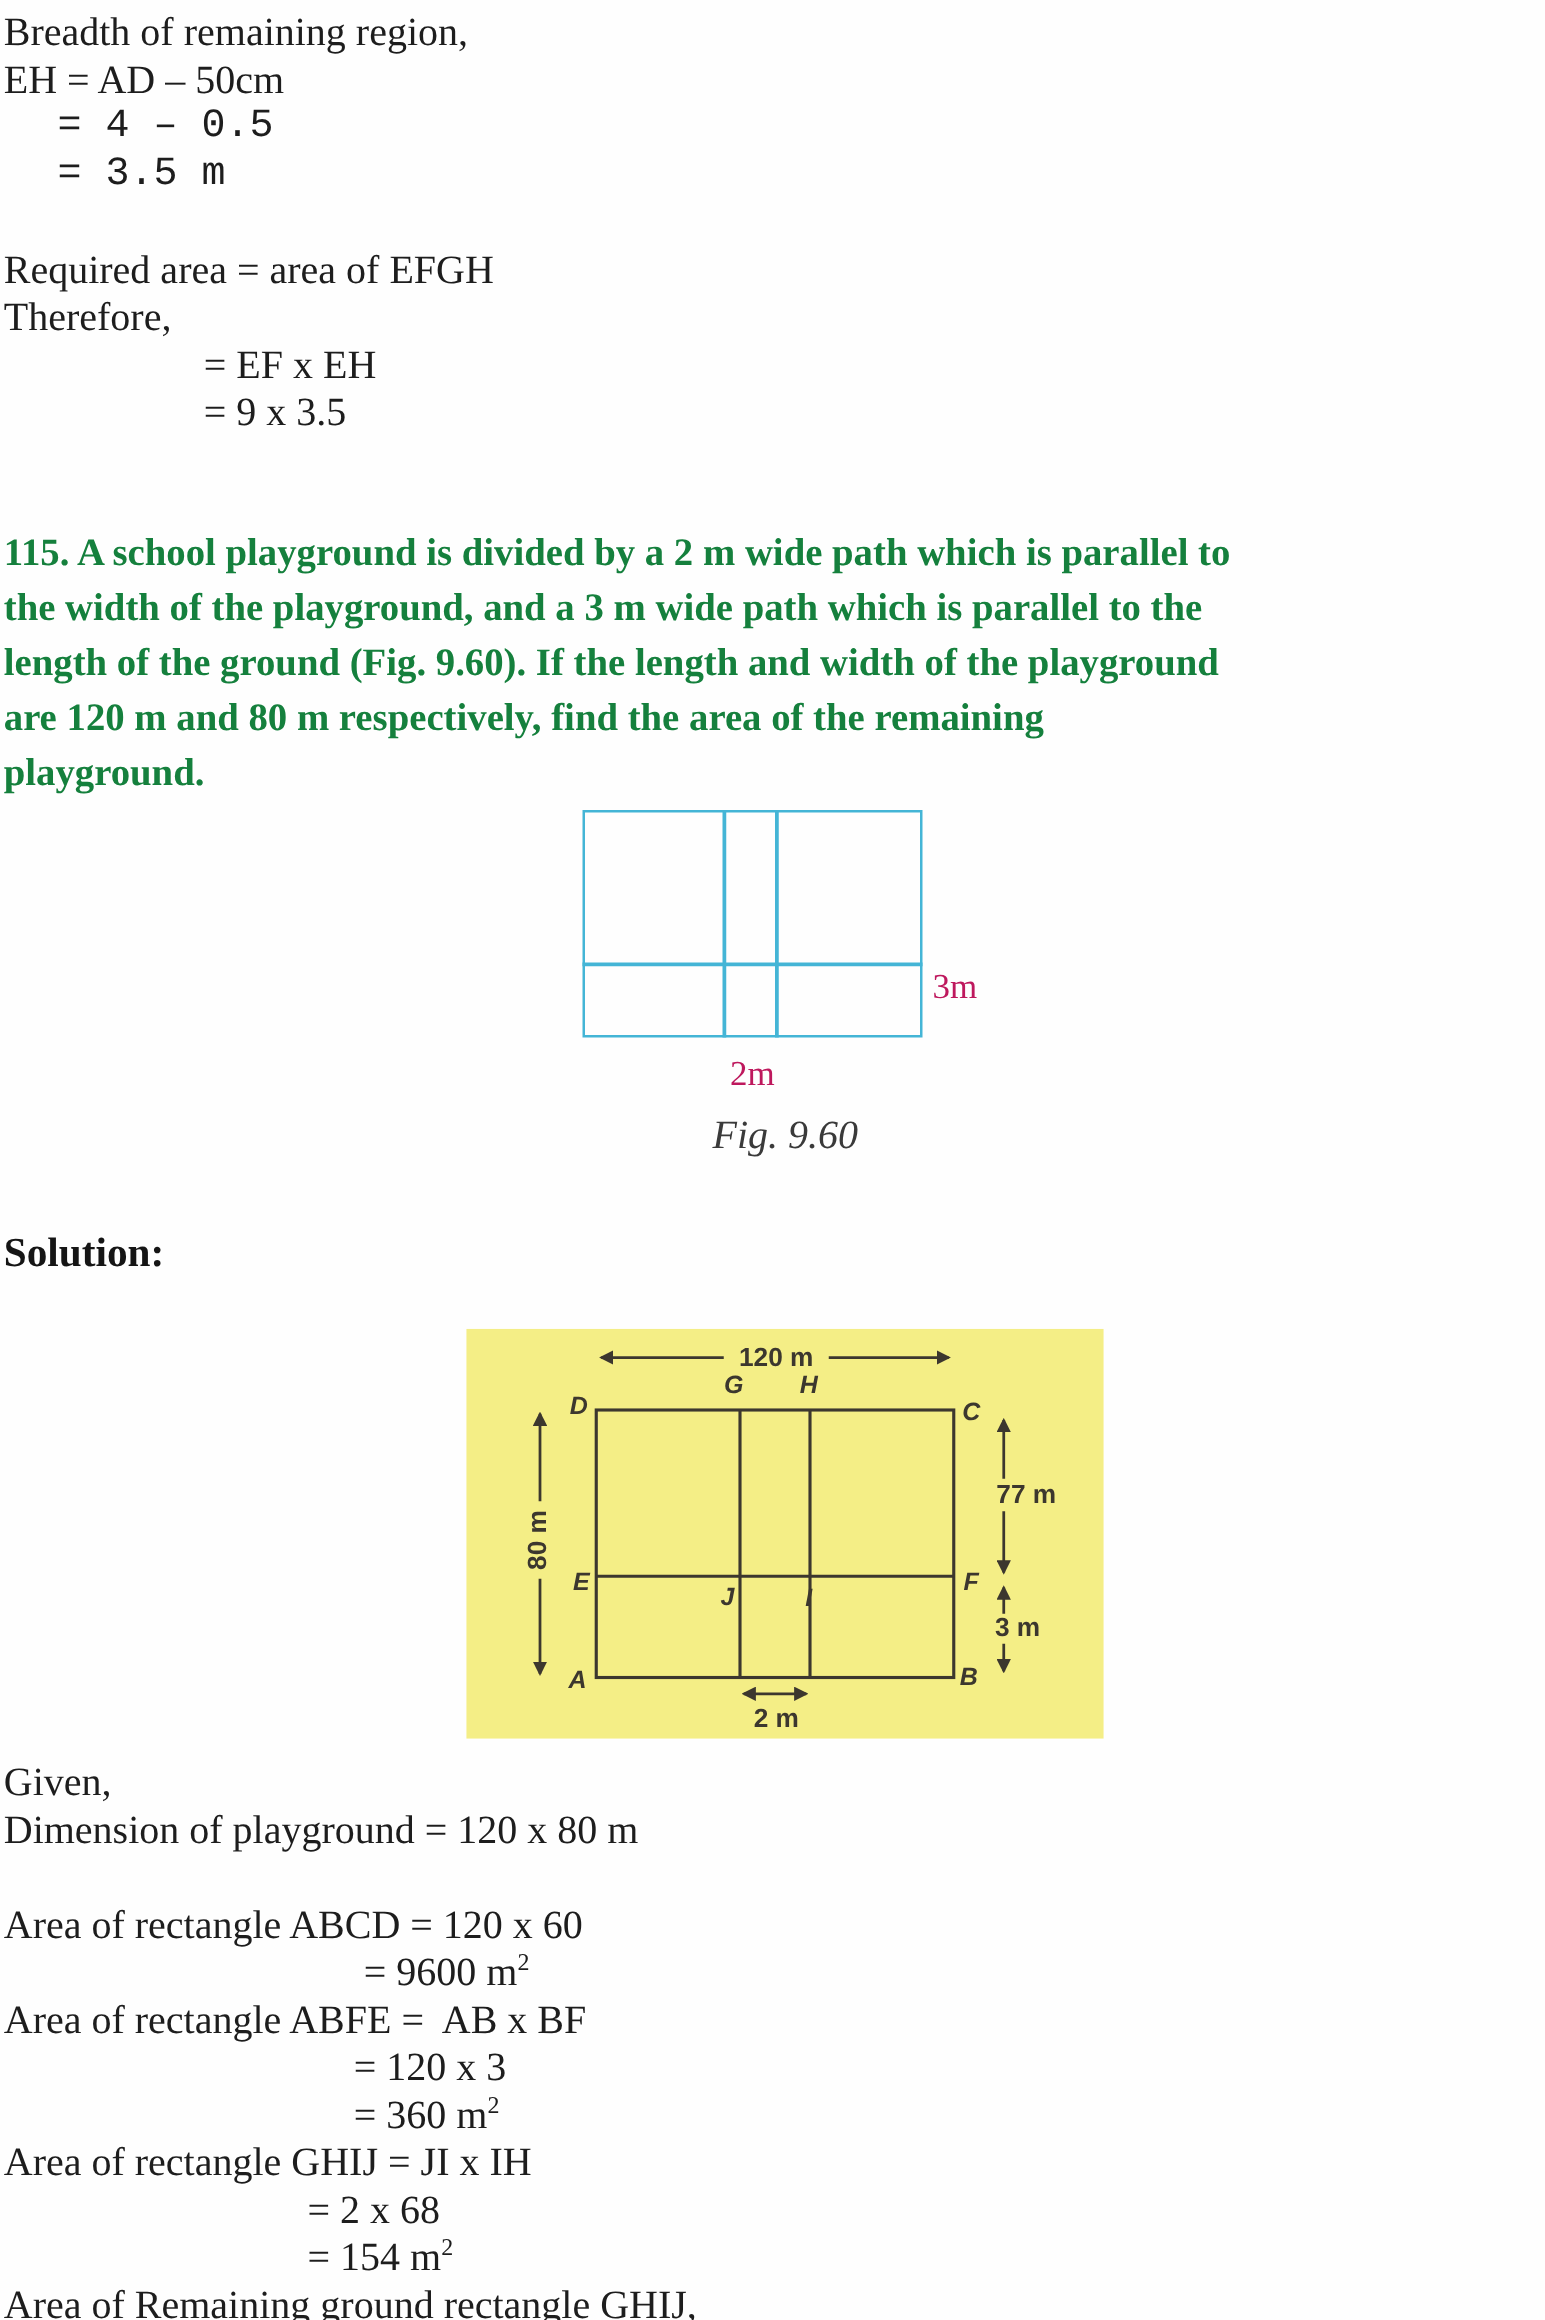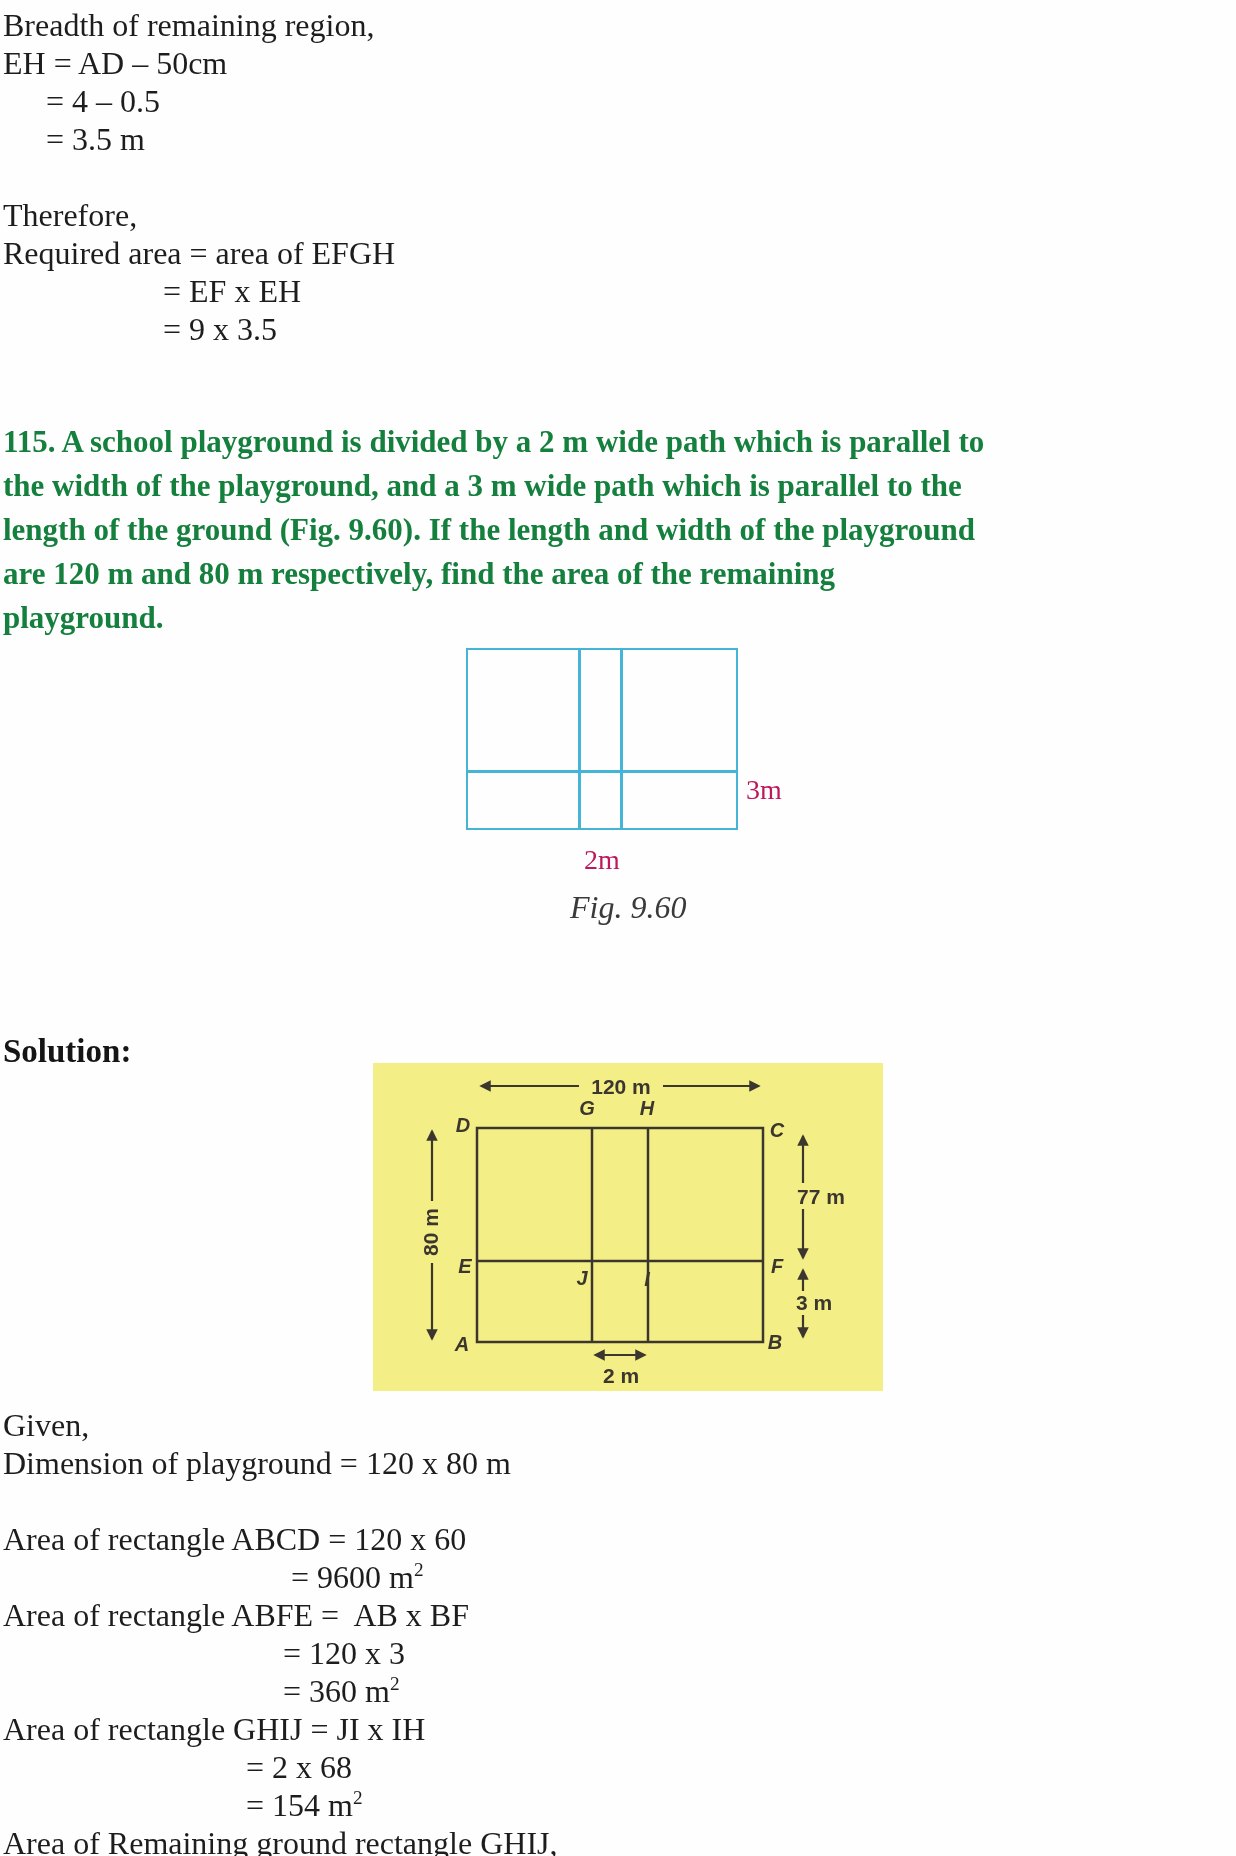--- a/index.html
+++ b/index.html
@@ -5,22 +5,22 @@
   html,body { margin:0; padding:0; }
   body {
     width:1236px; height:1856px; position:relative; overflow:hidden;
     background:#fefefe; color:#1d1d1d;
     font-family:"Liberation Serif","DejaVu Serif",serif;
   }
   .block { position:absolute; left:3px; }
   .line { font-size:32px; line-height:38px; height:38px; white-space:pre; }
   .line sup { font-size:0.6em; line-height:0; }
   .problem-block .line { font-size:31px; line-height:44px; height:44px; font-weight:bold; color:#15803d; }
-  .heading { position:absolute; left:3px; font-size:33px; font-weight:bold; color:#151515;margin-top:48px; }
-  .ind43  { padding-left:43px; }
+  .heading { position:absolute; left:3px; font-size:33px; font-weight:bold; color:#151515; }
+  .ind43  { padding-left:43px;font-family:Liberation Mono, monospace; }
   .ind160 { padding-left:160px; }
   .ind243 { padding-left:243px; }
   .ind280 { padding-left:280px; }
   .ind288 { padding-left:288px; }
 
   
   .fig1-rect { position:absolute; left:466px; top:648px; width:272px; height:182px;
                border:2px solid #44b5d6; box-sizing:border-box; }
   .fig1-vline { position:absolute; top:648px; width:3px; height:182px; background:#44b5d6; }
   .fig1-hline { position:absolute; left:466px; top:770px; width:272px; height:3px; background:#44b5d6; }
@@ -35,22 +35,22 @@
 </style>
 </head>
 <body>
 
 <div class="block" style="top:6px">
   <div class="line">Breadth of remaining region,</div>
   <div class="line">EH = AD – 50cm</div>
   <div class="line ind43">= 4 – 0.5</div>
   <div class="line ind43">= 3.5 m</div>
   <div class="line"></div>
+  <div class="line">Required area = area of EFGH</div>
   <div class="line">Therefore,</div>
-  <div class="line">Required area = area of EFGH</div>
   <div class="line ind160">= EF x EH</div>
   <div class="line ind160">= 9 x 3.5</div>
 </div>
 
 <div class="block problem-block" style="top:420px">
   <div class="line">115. A school playground is divided by a 2 m wide path which is parallel to</div>
   <div class="line">the width of the playground, and a 3 m wide path which is parallel to the</div>
   <div class="line">length of the ground (Fig. 9.60). If the length and width of the playground</div>
   <div class="line">are 120 m and 80 m respectively, find the area of the remaining</div>
   <div class="line">playground.</div>

